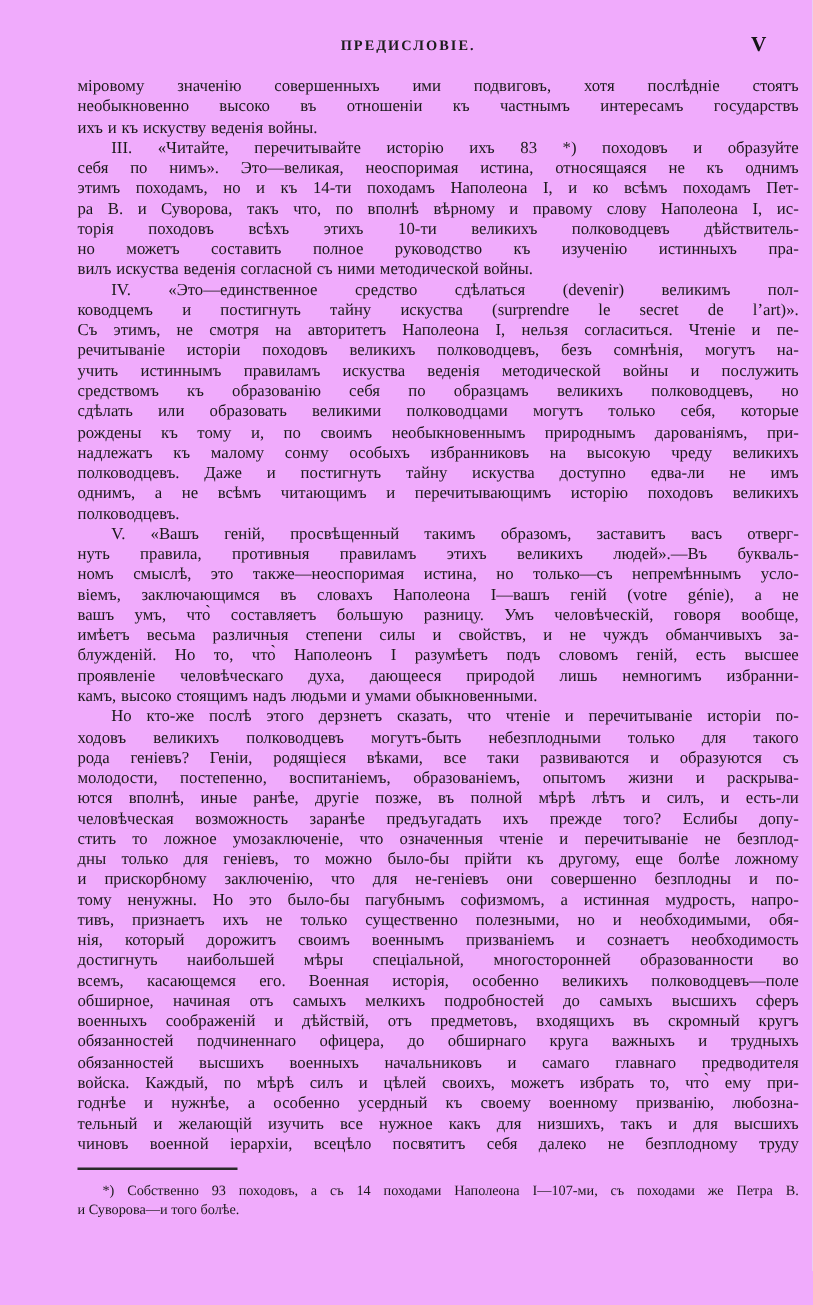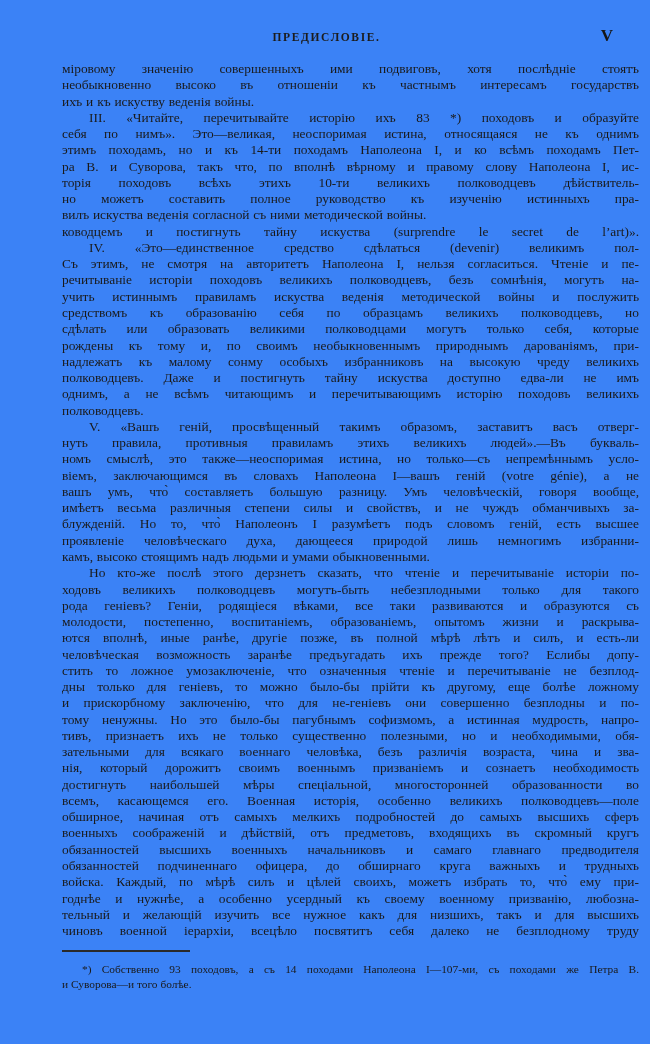--- a/index.html
+++ b/index.html
@@ -1,20 +1,20 @@
 <!DOCTYPE html>
 <html><head>
 <meta charset="utf-8">
 <style>
   html, body { margin: 0; padding: 0; background: #e8e8e8; }
   .page {
     position: relative;
     width: 650px;
     height: 1044px;
-    background: #3b82f6;
+    background: #f0abfc;
     overflow: hidden;
     font-family: "Liberation Serif", "DejaVu Serif", serif;
     color: #1a1a1a;
   }
   .header {
     position: absolute;
     top: 31px;
     left: 38px;
     width: 577px;
     height: 20px;
@@ -88,22 +88,22 @@
         <div class="para">
           <div class="tline indent">III. «Читайте, перечитывайте исторію ихъ 83 *) походовъ и образуйте</div>
           <div class="tline">себя по нимъ». Это—великая, неоспоримая истина, относящаяся не къ однимъ</div>
           <div class="tline">этимъ походамъ, но и къ 14-ти походамъ Наполеона I, и ко всѣмъ походамъ Пет-</div>
           <div class="tline">ра В. и Суворова, такъ что, по вполнѣ вѣрному и правому слову Наполеона I, ис-</div>
           <div class="tline">торія походовъ всѣхъ этихъ 10-ти великихъ полководцевъ дѣйствитель-</div>
           <div class="tline">но можетъ составить полное руководство къ изученію истинныхъ пра-</div>
           <div class="tline short">вилъ искуства веденія согласной съ ними методической войны.</div>
         </div>
         <div class="para">
+          <div class="tline indent">IV. «Это—единственное средство сдѣлаться (devenir) великимъ пол-</div>
           <div class="tline">ководцемъ и постигнуть тайну искуства (surprendre le secret de l’art)».</div>
-          <div class="tline indent">IV. «Это—единственное средство сдѣлаться (devenir) великимъ пол-</div>
           <div class="tline">Съ этимъ, не смотря на авторитетъ Наполеона I, нельзя согласиться. Чтеніе и пе-</div>
           <div class="tline">речитываніе исторіи походовъ великихъ полководцевъ, безъ сомнѣнія, могутъ на-</div>
           <div class="tline">учить истиннымъ правиламъ искуства веденія методической войны и послужить</div>
           <div class="tline">средствомъ къ образованію себя по образцамъ великихъ полководцевъ, но</div>
           <div class="tline">сдѣлать или образовать великими полководцами могутъ только себя, которые</div>
           <div class="tline">рождены къ тому и, по своимъ необыкновеннымъ природнымъ дарованіямъ, при-</div>
           <div class="tline">надлежатъ къ малому сонму особыхъ избранниковъ на высокую чреду великихъ</div>
           <div class="tline">полководцевъ. Даже и постигнуть тайну искуства доступно едва-ли не имъ</div>
           <div class="tline">однимъ, а не всѣмъ читающимъ и перечитывающимъ исторію походовъ великихъ</div>
           <div class="tline short">полководцевъ.</div>
@@ -124,28 +124,27 @@
           <div class="tline">ходовъ великихъ полководцевъ могутъ-быть небезплодными только для такого</div>
           <div class="tline">рода геніевъ? Геніи, родящіеся вѣками, все таки развиваются и образуются съ</div>
           <div class="tline">молодости, постепенно, воспитаніемъ, образованіемъ, опытомъ жизни и раскрыва-</div>
           <div class="tline">ются вполнѣ, иные ранѣе, другіе позже, въ полной мѣрѣ лѣтъ и силъ, и есть-ли</div>
           <div class="tline">человѣческая возможность заранѣе предъугадать ихъ прежде того? Еслибы допу-</div>
           <div class="tline">стить то ложное умозаключеніе, что означенныя чтеніе и перечитываніе не безплод-</div>
           <div class="tline">дны только для геніевъ, то можно было-бы прійти къ другому, еще болѣе ложному</div>
           <div class="tline">и прискорбному заключенію, что для не-геніевъ они совершенно безплодны и по-</div>
           <div class="tline">тому ненужны. Но это было-бы пагубнымъ софизмомъ, а истинная мудрость, напро-</div>
           <div class="tline">тивъ, признаетъ ихъ не только существенно полезными, но и необходимыми, обя-</div>
-          <div class="tline">зательными для всякаго военнаго человѣка, безъ различія возраста, чина и зва-</div>
           <div class="tline">нія, который дорожитъ своимъ военнымъ призваніемъ и сознаетъ необходимость</div>
           <div class="tline">достигнуть наибольшей мѣры спеціальной, многосторонней образованности во</div>
           <div class="tline">всемъ, касающемся его. Военная исторія, особенно великихъ полководцевъ—поле</div>
           <div class="tline">обширное, начиная отъ самыхъ мелкихъ подробностей до самыхъ высшихъ сферъ</div>
           <div class="tline">военныхъ соображеній и дѣйствій, отъ предметовъ, входящихъ въ скромный кругъ</div>
+          <div class="tline">обязанностей подчиненнаго офицера, до обширнаго круга важныхъ и трудныхъ</div>
           <div class="tline">обязанностей высшихъ военныхъ начальниковъ и самаго главнаго предводителя</div>
-          <div class="tline">обязанностей подчиненнаго офицера, до обширнаго круга важныхъ и трудныхъ</div>
           <div class="tline">войска. Каждый, по мѣрѣ силъ и цѣлей своихъ, можетъ избрать то, что̀ ему при-</div>
           <div class="tline">годнѣе и нужнѣе, а особенно усердный къ своему военному призванію, любозна-</div>
           <div class="tline">тельный и желающій изучить все нужное какъ для низшихъ, такъ и для высшихъ</div>
           <div class="tline">чиновъ военной іерархіи, всецѣло посвятитъ себя далеко не безплодному труду</div>
         </div>
       </div>
     <div class="footnote-separator"></div>
     <div class="footnote">
         <div class="para">
           <div class="fline indent">*) Собственно 93 походовъ, а съ 14 походами Наполеона I—107-ми, съ походами же Петра В.</div>

